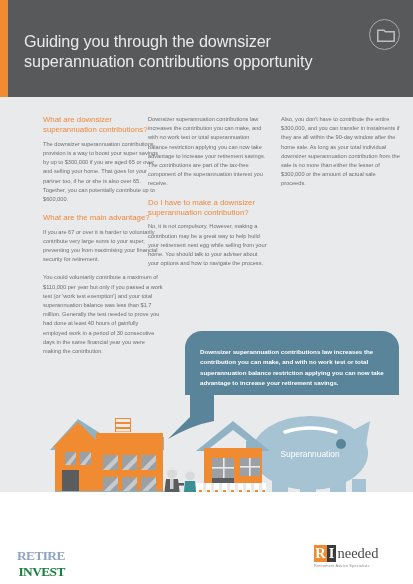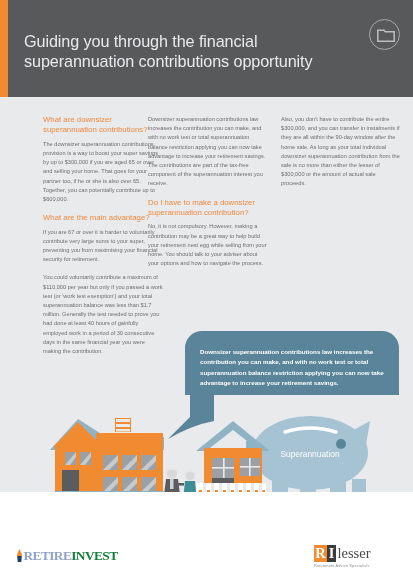--- a/index.html
+++ b/index.html
@@ -123,21 +123,22 @@
     width: 413px; height: 77px;
     background: #ffffff;
   }
 
   
   .ri-logo {
     position: absolute;
     left: 17px; top: 548px;
     height: 15px;
     display: flex;
-    align-items: center;
+    align-items: flex-end;
+    flex-direction: column;
   }
   .ri-flame {
     width: 5px; height: 13px;
     background: linear-gradient(to bottom, #f18b31 0%, #f18b31 55%, #1d3f72 55%, #1d3f72 100%);
     margin-right: 1.5px;
     clip-path: polygon(50% 0%, 100% 40%, 85% 100%, 15% 100%, 0% 40%);
   }
   .ri-retire {
     font-size: 13.4px;
     font-weight: 700;
@@ -196,21 +197,21 @@
     font-family: "Liberation Sans", sans-serif;
   }
 </style>
 </head>
 <body>
 
 <div class="page">
 
   <div class="header">
     <div class="header-stripe"></div>
-    <div class="header-title">Guiding you through the financial superannuation contributions opportunity</div>
+    <div class="header-title">Guiding you through the downsizer superannuation contributions opportunity</div>
     <div class="header-icon">
       <svg width="18" height="15" viewBox="0 0 18 15">
         <path d="M0.8 2.2 h6.2 l1.4 1.6 h8.8 v9.4 h-16.4 z" fill="none" stroke="#bcbec0" stroke-width="1.5"></path>
       </svg>
     </div>
   </div>
 
   <div class="body-panel"></div>
 
   <div class="cols">
@@ -359,18 +360,18 @@
   <div class="ri-logo">
     <span class="ri-flame"></span>
     <span class="ri-retire">RETIRE</span>
     <span class="ri-invest">INVEST</span>
   </div>
 
   <div class="ria-logo">
     <div class="ria-row">
       <span class="ria-r">R</span>
       <span class="ria-i">I</span>
-      <span class="ria-advice">lesser</span>
+      <span class="ria-advice">needed</span>
     </div>
     <div class="ria-tag">Retirement Advice Specialists</div>
   </div>
 
 </div>
 
 </body></html>

